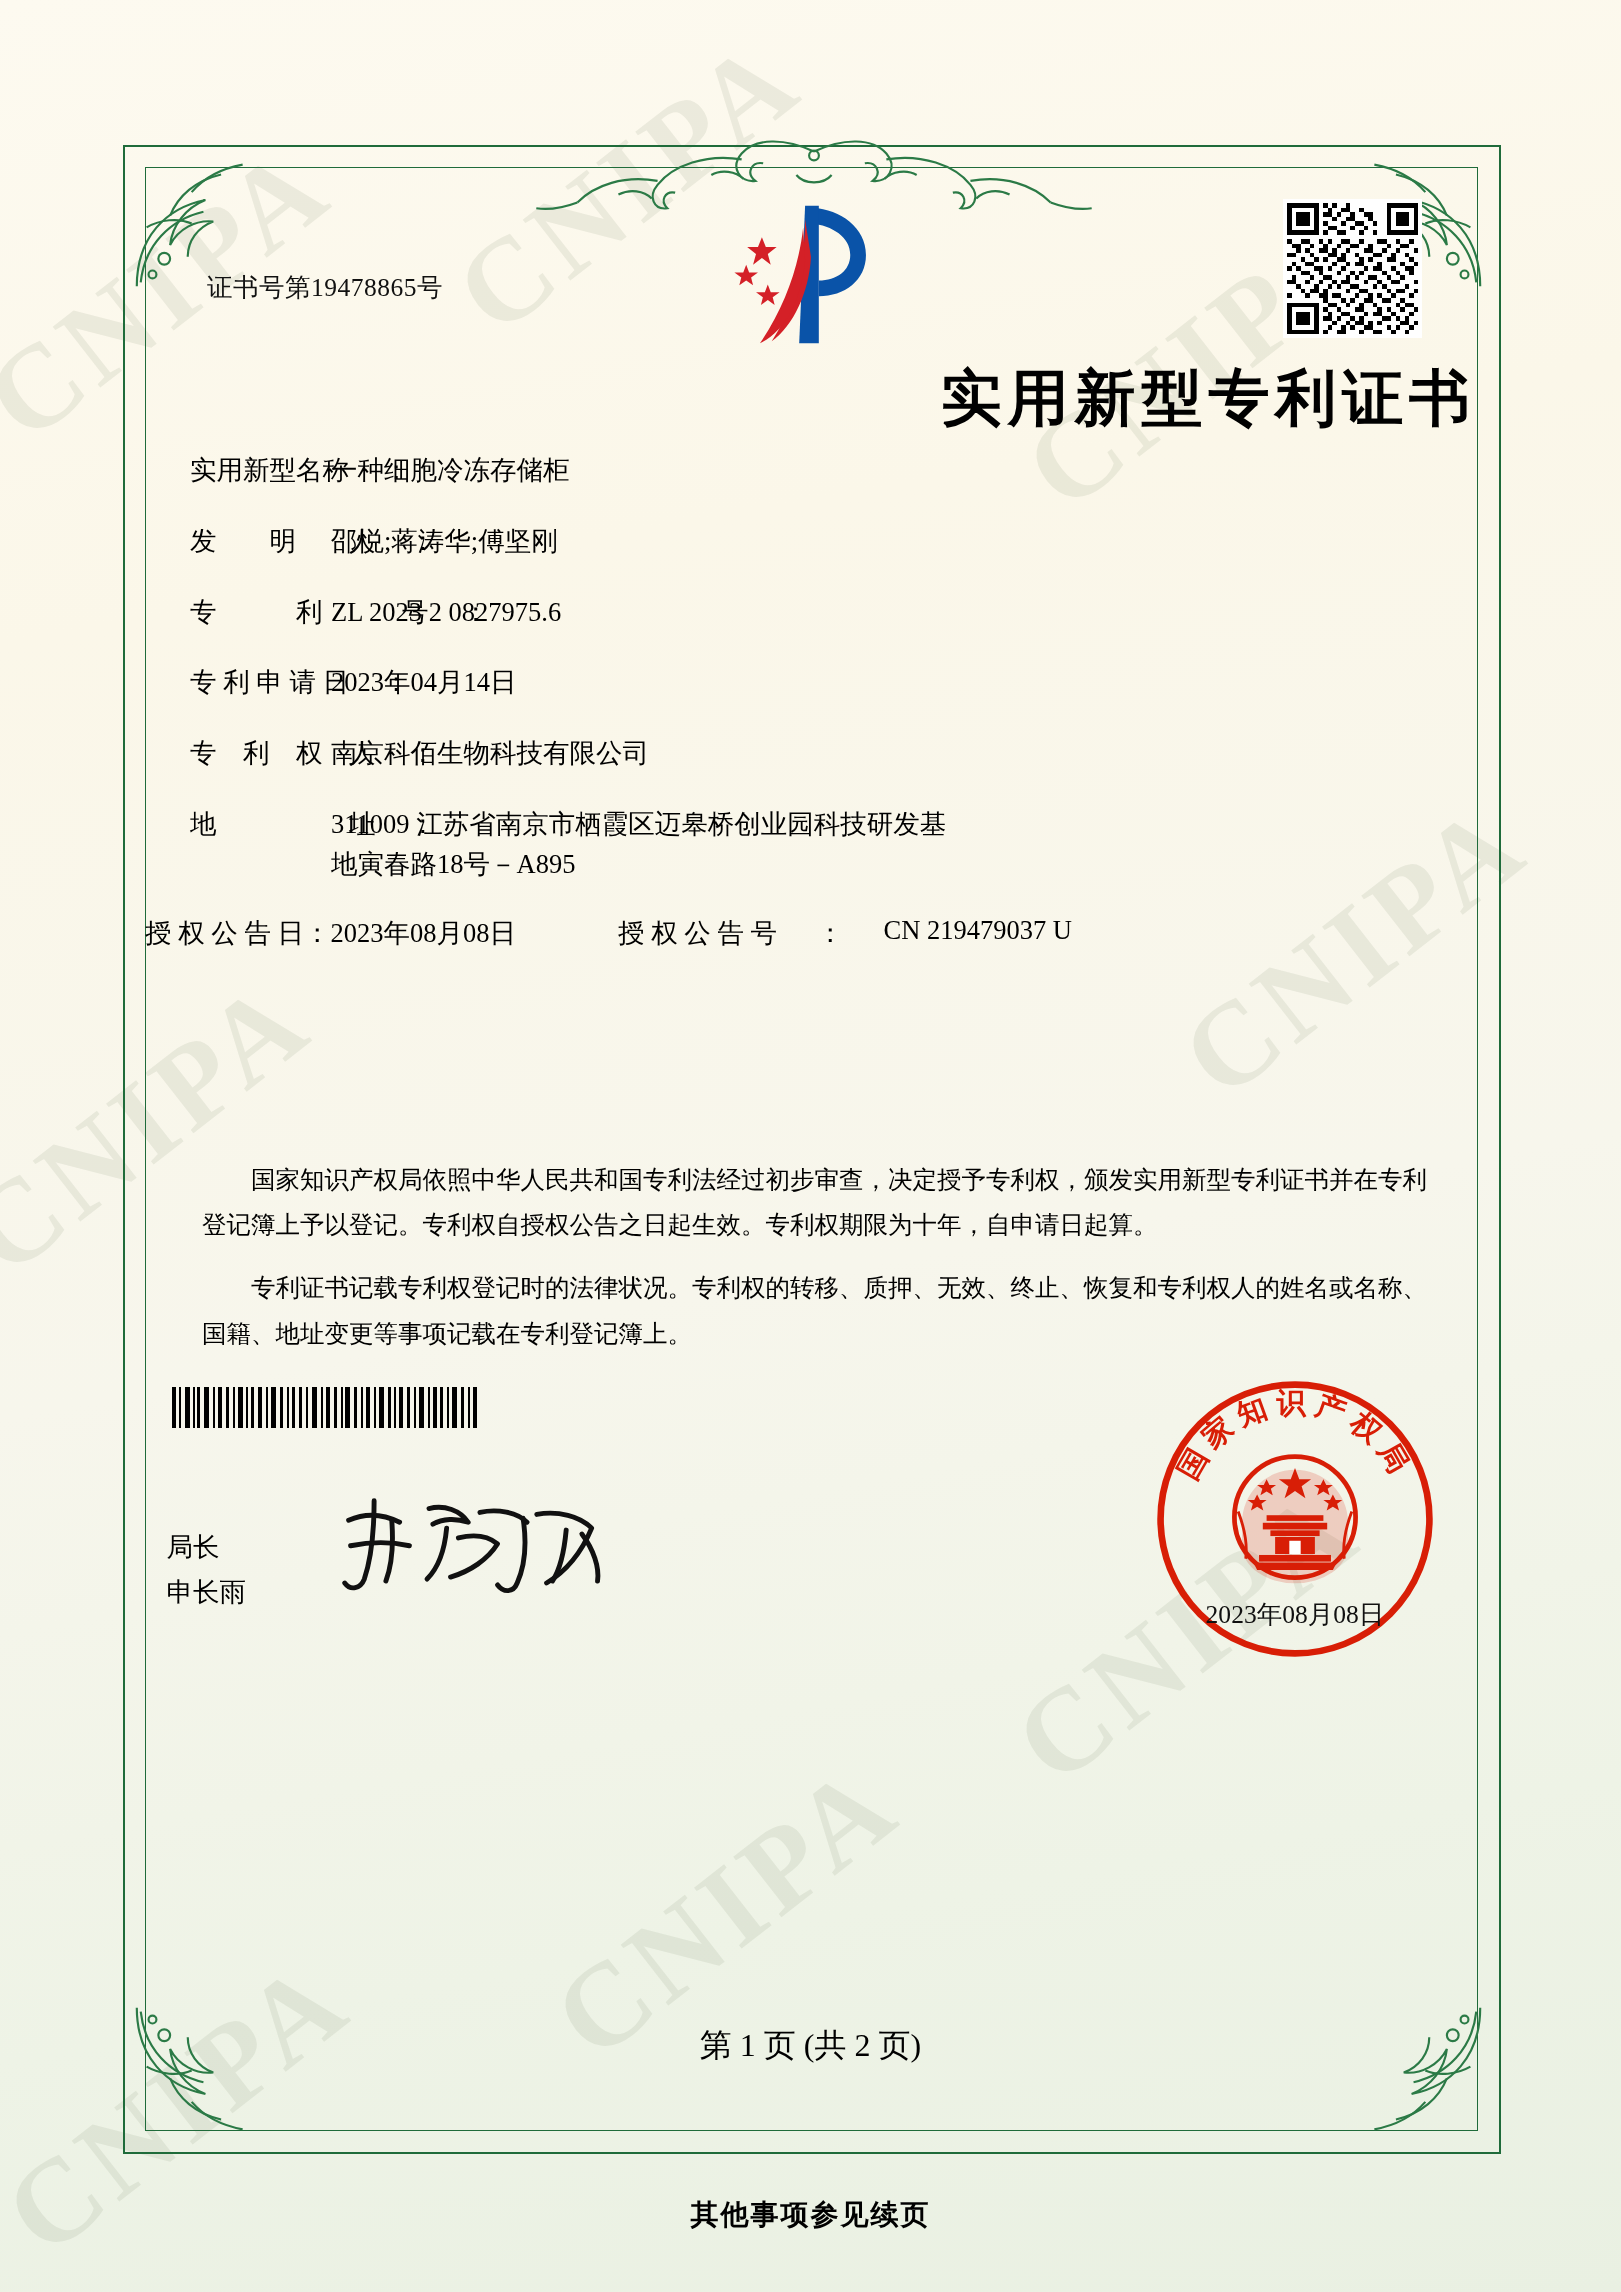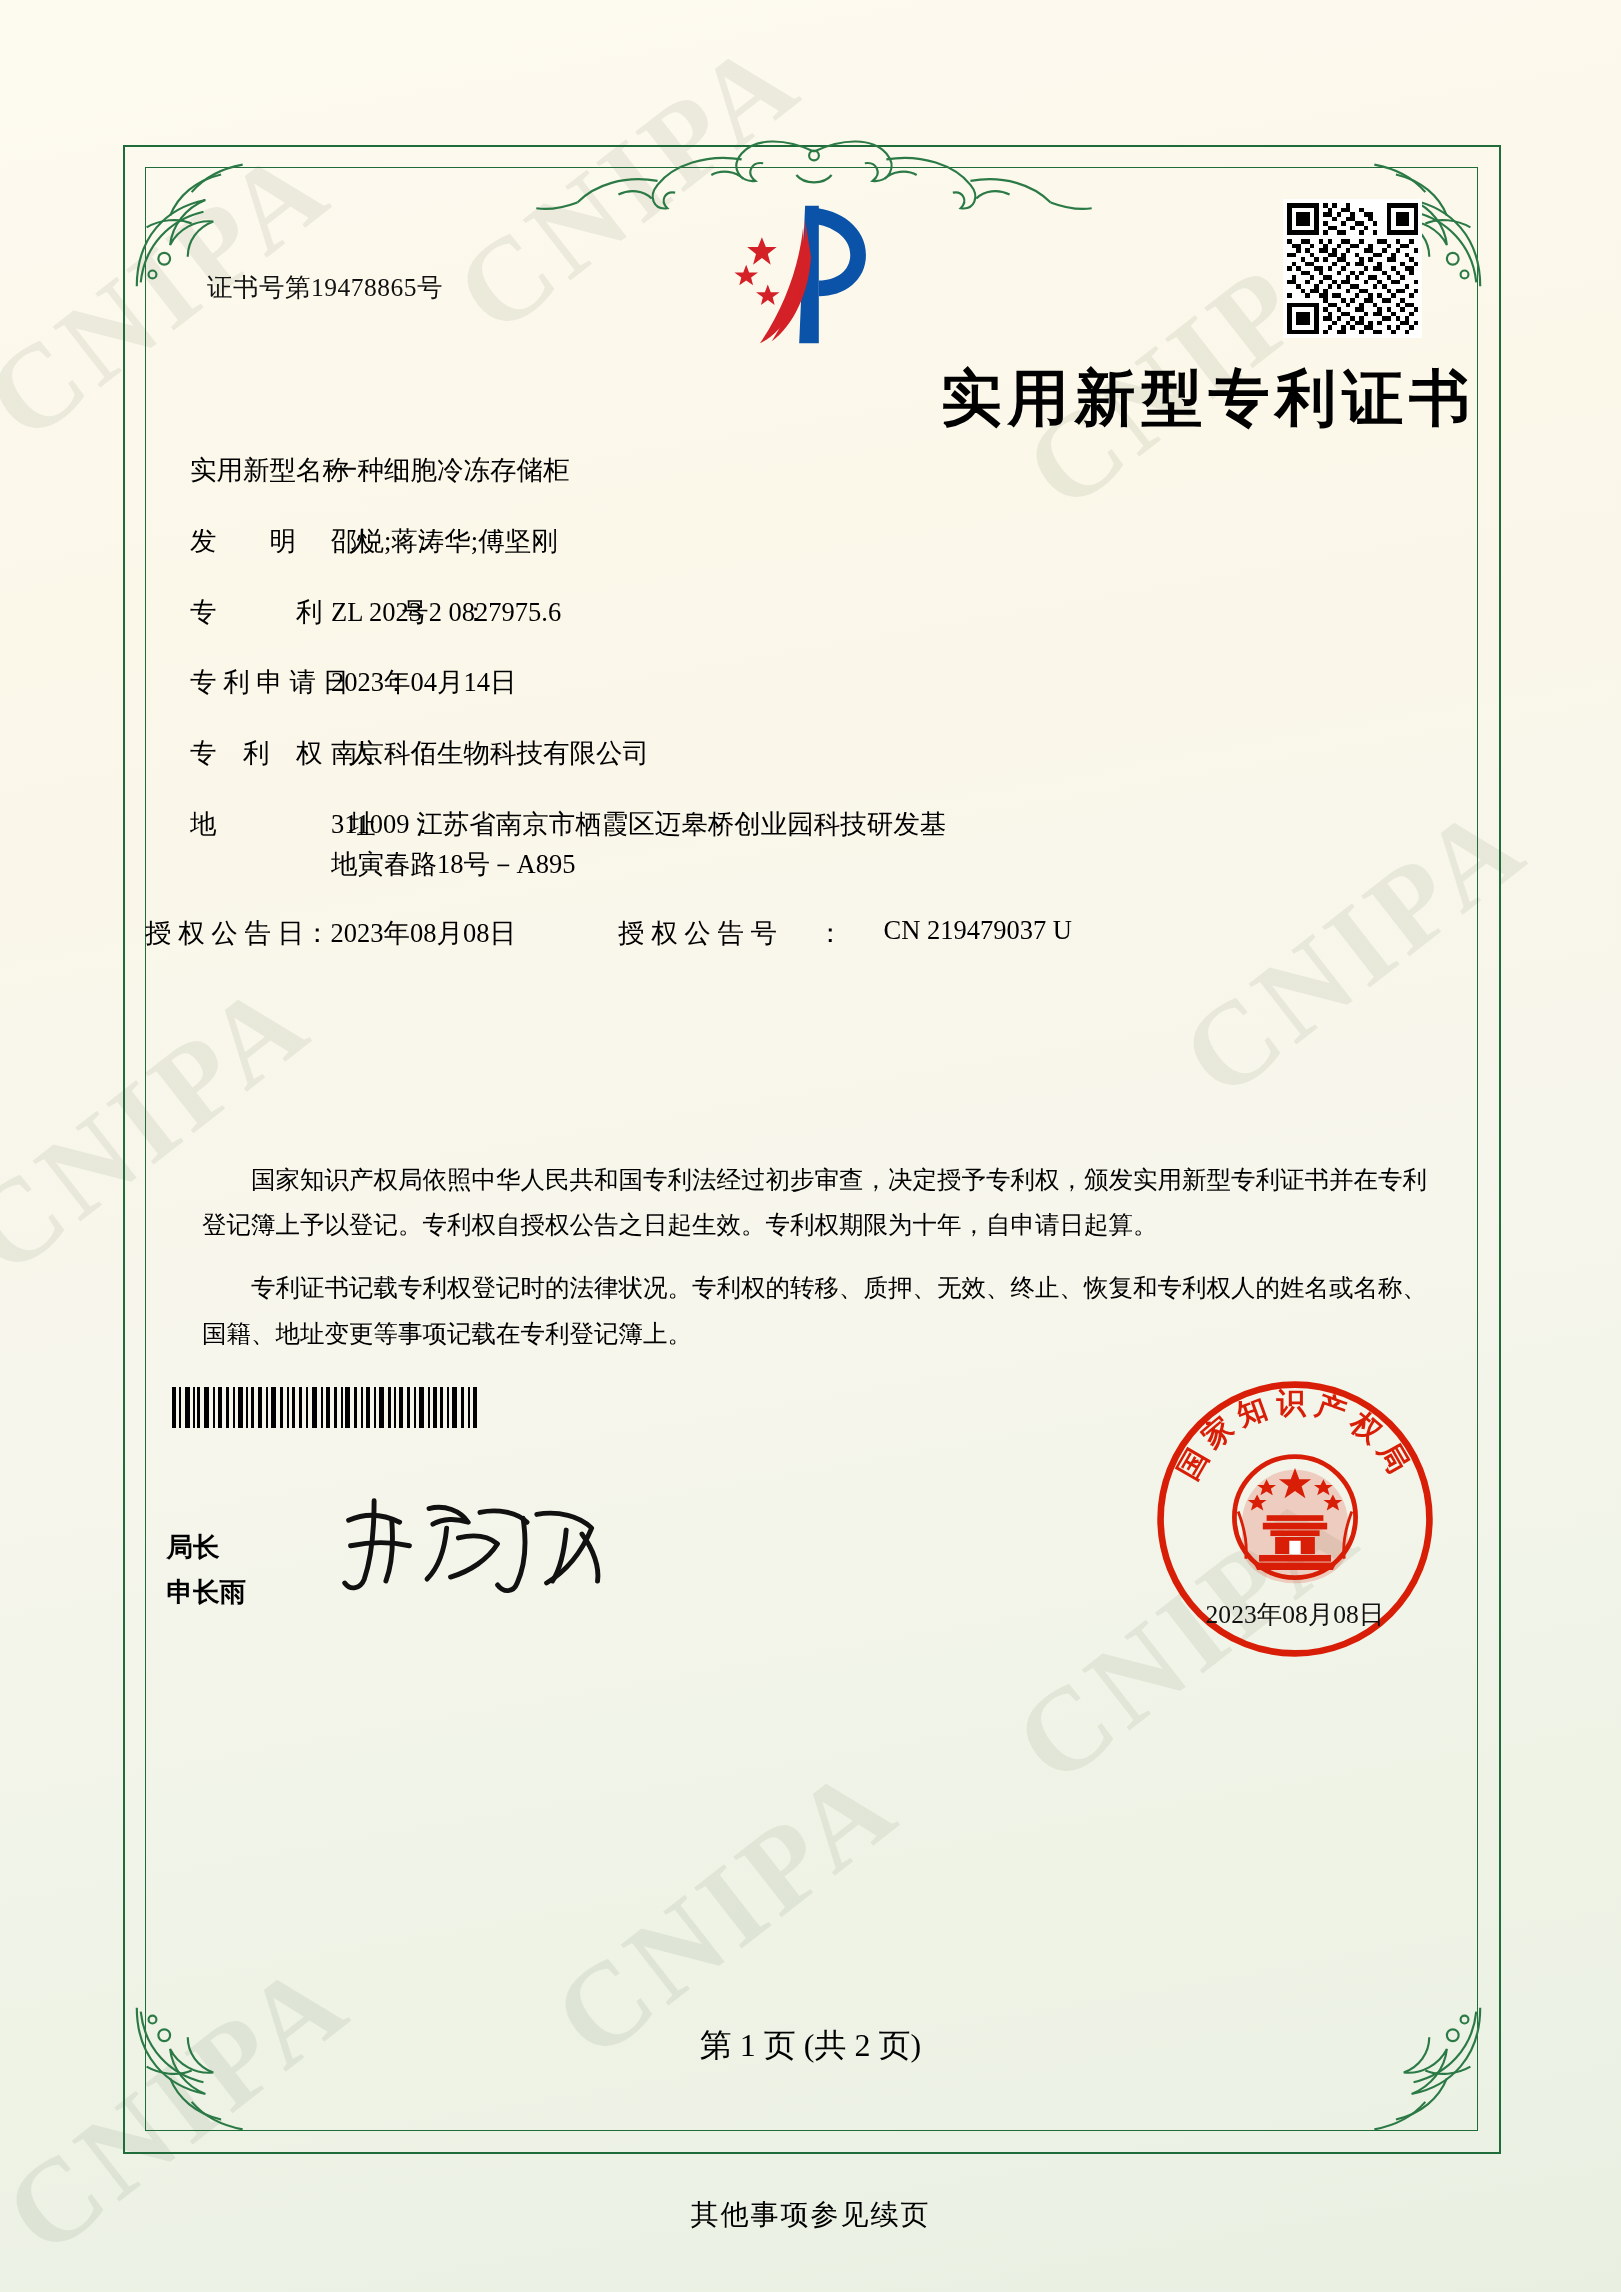--- a/index.html
+++ b/index.html
@@ -188,21 +188,20 @@
   }
   .seal svg { width: 100%; height: 100%; }
 
   .director {
     position: absolute;
     left: 21.6px;
     top: 1358px;
     font-size: 26.5px;
     line-height: 1.7;
     color: #000;
-    font-weight: bold;
   }
 
   .signature {
     position: absolute;
     left: 186px;
     top: 1318px;
     width: 294px;
     height: 118px;
   }
 
@@ -216,20 +215,21 @@
   }
 
   .footer-note {
     position: absolute;
     left: 0; right: 0;
     top: 2196px;
     text-align: center;
     font-size: 28px;
     letter-spacing: 2px;
     color: #000;
+    font-weight: bold;
   }
 </style>
 </head>
 <body>
 
 <div class="page">
 
   <div class="wm" style="left:-39px; top:225px;">CNIPA</div>
   <div class="wm" style="left:431px; top:118px;">CNIPA</div>
   <div class="wm" style="left:1000px; top:294px;">CNIPA</div>

